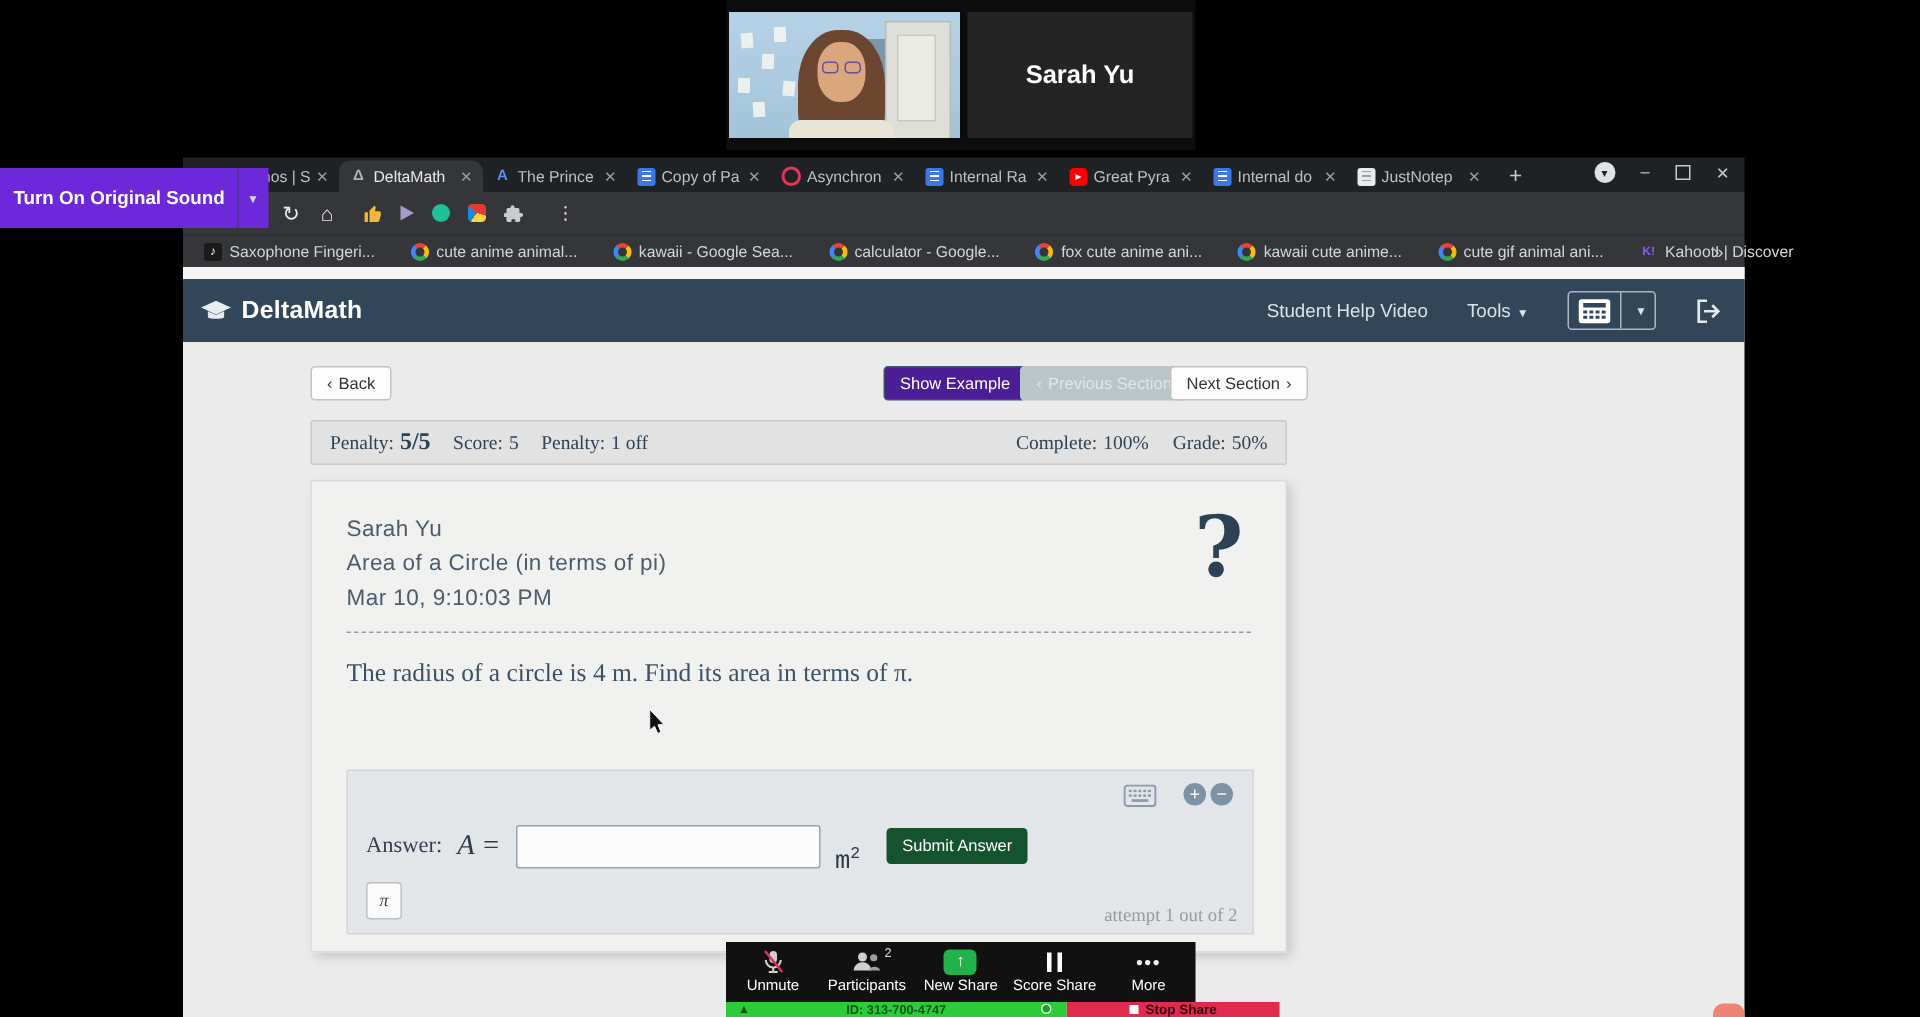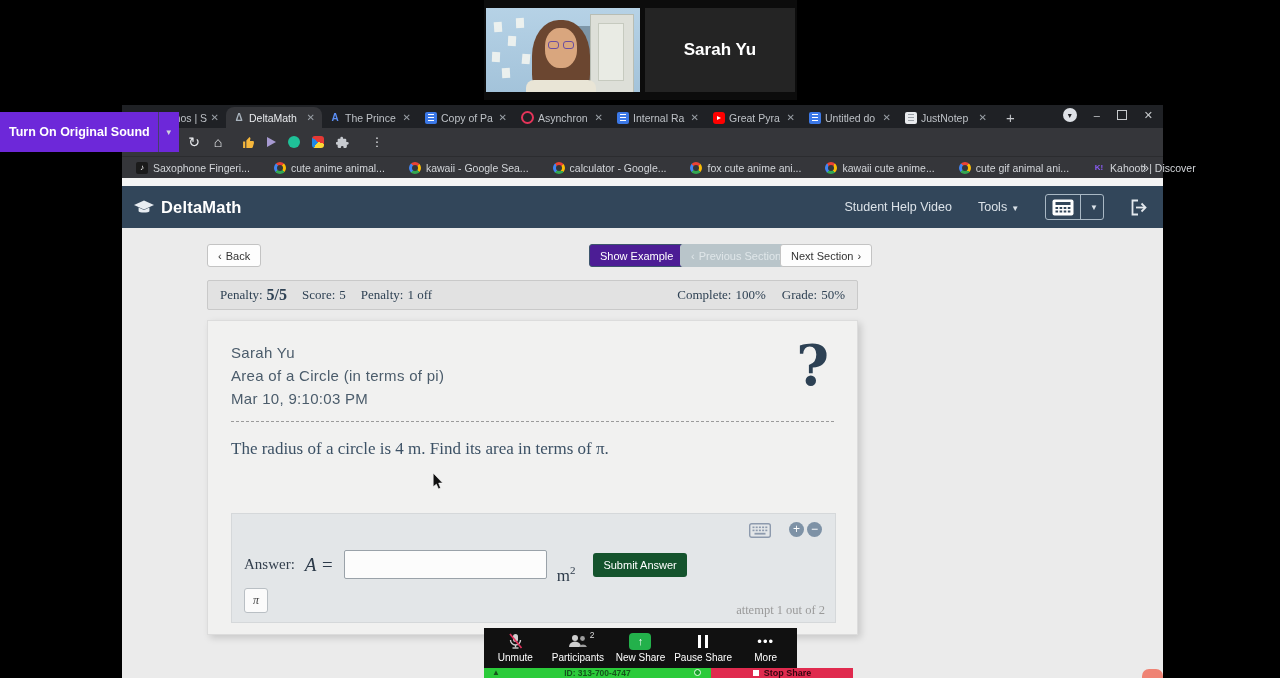--- a/index.html
+++ b/index.html
@@ -123,21 +123,21 @@
           background:#e3e6e8;border:1px solid #d5d8da;}
   .kbd-icon{position:absolute;right:64px;top:9px;}
   .circ{position:absolute;width:15px;height:15px;border-radius:50%;background:#7e92a6;color:#fff;
         font-size:12px;line-height:14px;text-align:center;top:8px;}
   .circ.plus{right:31px;} .circ.minus{right:13px;}
   .ans-row{position:absolute;left:12px;top:30px;display:flex;align-items:center;gap:10px;}
   .ans-label{font-family:"Liberation Serif",serif;font-size:15px;color:#333f4d;}
   .ans-var{font-family:"Liberation Serif",serif;font-style:italic;font-size:19px;color:#2c3a49;}
   .answer-input{width:203px;height:29px;border:1px solid #9aa2a9;background:#fcfcfc;
                 border-radius:2px;box-sizing:border-box;}
-  .ans-unit{font-family:Liberation Serif, serif;font-size:17px;color:#2c3a49;margin-top:20px;}
+  .ans-unit{font-family:Liberation Mono, monospace;font-size:17px;color:#2c3a49;margin-top:20px;}
   .ans-unit sup{font-size:11px;}
   .submit{background:#14532d;color:#fff;font-size:11px;border:none;border-radius:3px;
           padding:6px 10px;margin-left:8px;font-family:"Liberation Sans",sans-serif;}
   .pi-btn{position:absolute;left:12px;top:74px;width:24px;height:25px;box-sizing:border-box;
           background:#fbfbfb;border:1px solid #b9bfc4;border-radius:3px;
           font-family:"Liberation Serif",serif;font-style:italic;font-size:12px;color:#444;
           display:flex;align-items:center;justify-content:center;}
   .attempt{position:absolute;right:10px;bottom:4px;font-family:"Liberation Serif",serif;
            font-size:12.5px;color:#9a9a9a;}
 
@@ -234,21 +234,21 @@
         <span class="tab-label">Internal Ra</span>
         <span class="tab-close">✕</span>
       </div>
       <div class="tab">
         <span class="fav fav-youtube"></span>
         <span class="tab-label">Great Pyra</span>
         <span class="tab-close">✕</span>
       </div>
       <div class="tab">
         <span class="fav fav-docs"></span>
-        <span class="tab-label">Untitled do</span>
+        <span class="tab-label">Internal do</span>
         <span class="tab-close">✕</span>
       </div>
       <div class="tab">
         <span class="fav fav-notepad"></span>
         <span class="tab-label">JustNotep</span>
         <span class="tab-close">✕</span>
       </div>
       <span class="newtab">+</span>
       <div class="win-controls">
         <span class="tabsearch">▾</span>
@@ -502,21 +502,21 @@
         </span>
       <span>New Share</span>
     </div>
     <div class="zbtn">
       <span class="zicon">
           <span class="pausebars">
             <span></span>
             <span></span>
           </span>
         </span>
-      <span>Pause Share</span>
+      <span>Score Share</span>
     </div>
     <div class="zbtn">
       <span class="zicon moredots">•••</span>
       <span>More</span>
     </div>
   </div>
 
   <div class="sharebar">
     <div class="share-green">
       <span class="share-up">▲</span>

